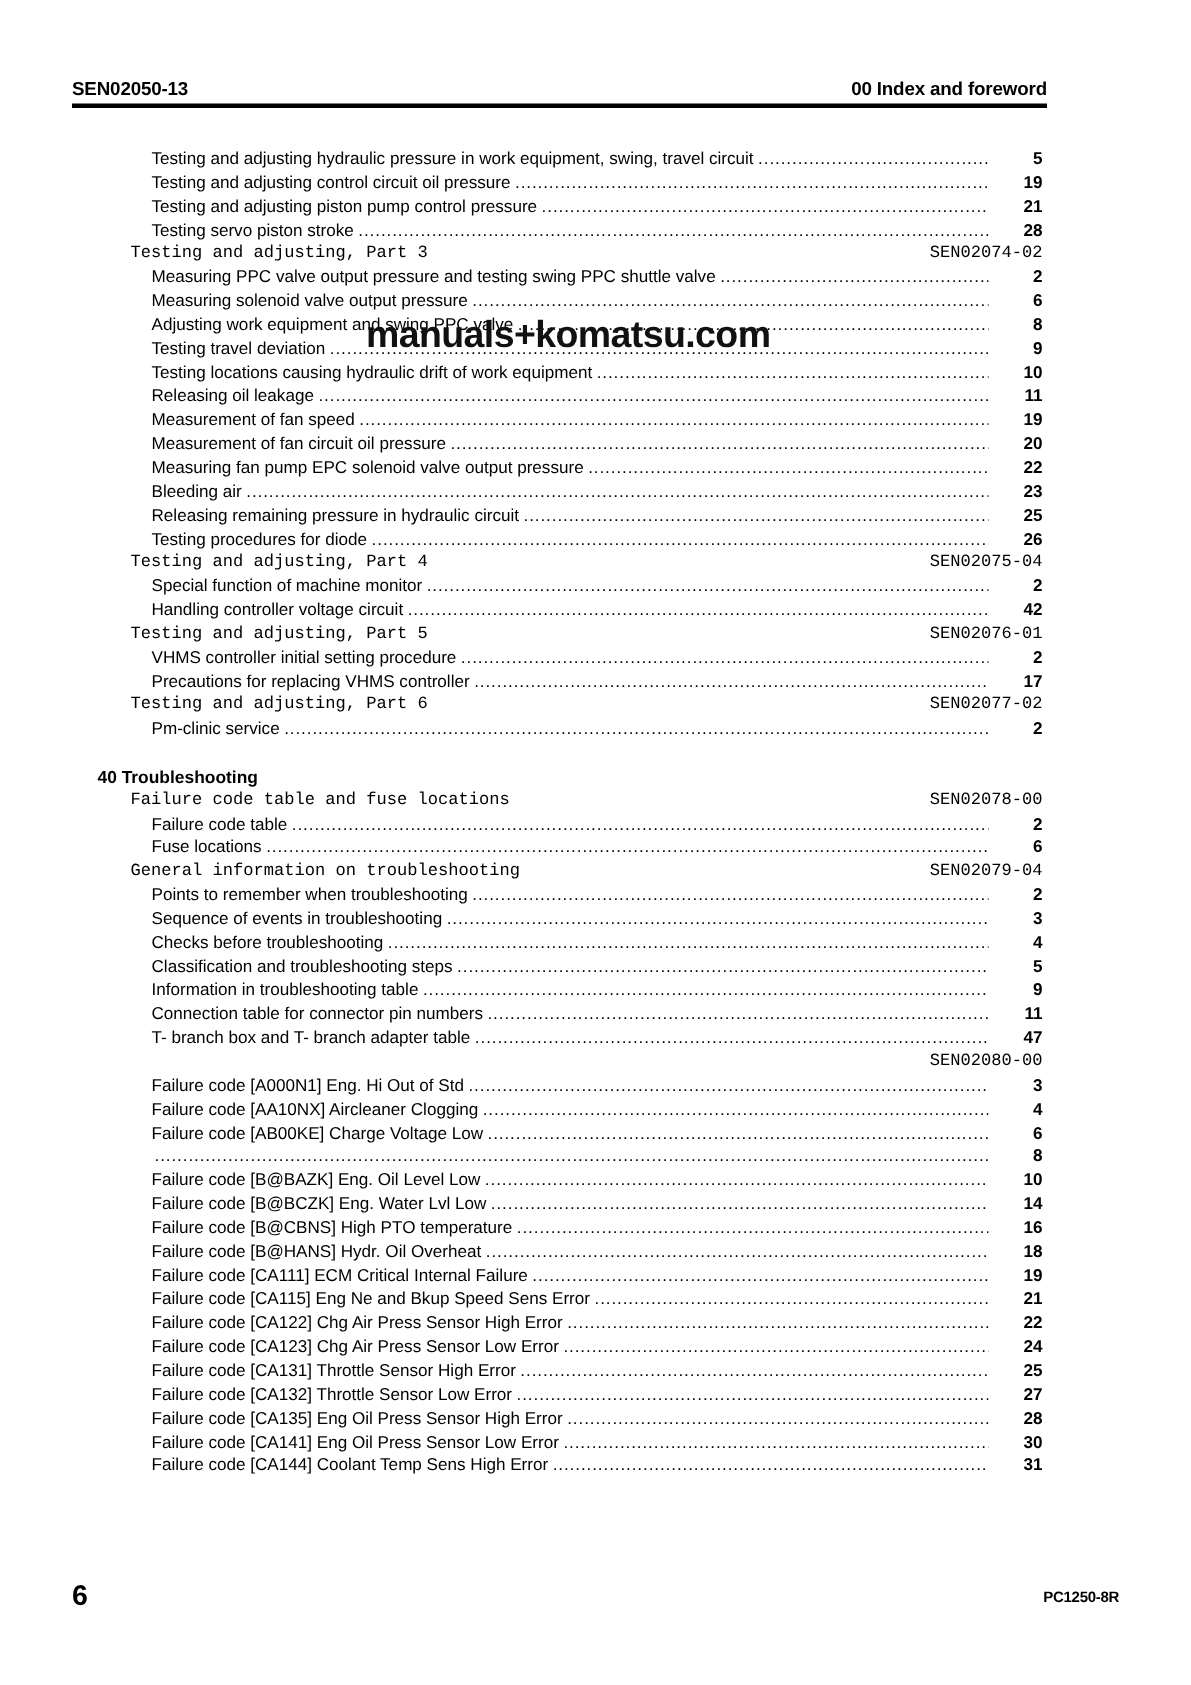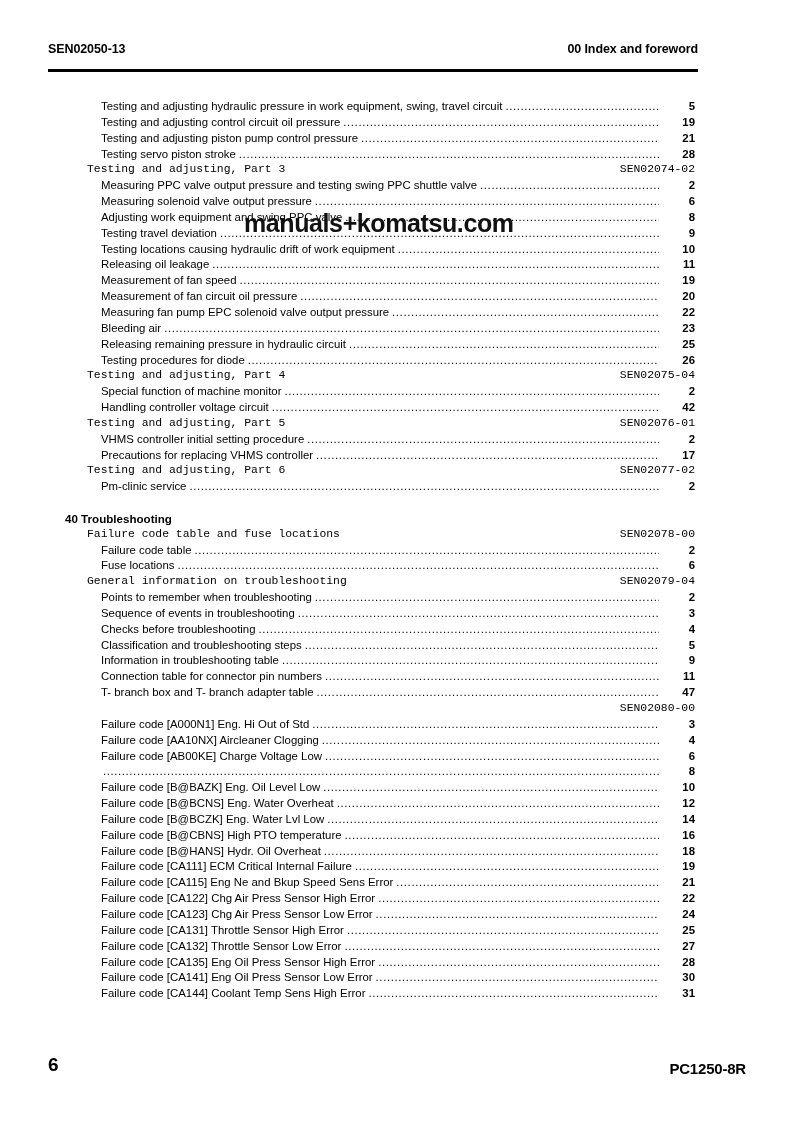--- a/index.html
+++ b/index.html
@@ -17,21 +17,21 @@
     height: 1123px;
     margin: 0 auto;
     background: #ffffff;
     overflow: hidden;
   }
 
   
   .page-header {
     position: absolute;
     left: 48px;
-    top: 42px;
+    top: 52px;
     width: 650px;
     display: flex;
     justify-content: space-between;
     align-items: baseline;
     font-size: 12.5px;
     font-weight: bold;
     letter-spacing: -0.1px;
   }
   .header-rule {
     position: absolute;
@@ -119,21 +119,21 @@
     position: absolute;
     left: 48px;
     top: 1054px;
     font-size: 19px;
     font-weight: bold;
   }
   .footer-model {
     position: absolute;
     right: 48px;
     top: 1060px;
-    font-size: 15px;
+    font-size: 10px;
     font-weight: bold;
     letter-spacing: -0.2px;
   }
 </style>
 </head>
 <body>
 
 <div class="page">
 
   <div class="page-header">
@@ -349,25 +349,20 @@
       <div class="toc-row lvl2">
         <span class="leader"></span>
         <span class="pagenum">8</span>
       </div>
       <div class="toc-row lvl2">
         <span class="label">Failure code [B@BAZK] Eng. Oil Level Low</span>
         <span class="leader"></span>
         <span class="pagenum">10</span>
       </div>
       <div class="toc-row lvl2">
-        <span class="label">Failure code [B@BCNS] Eng. Water Overheat</span>
-        <span class="leader"></span>
-        <span class="pagenum">12</span>
-      </div>
-      <div class="toc-row lvl2">
         <span class="label">Failure code [B@BCZK] Eng. Water Lvl Low</span>
         <span class="leader"></span>
         <span class="pagenum">14</span>
       </div>
       <div class="toc-row lvl2">
         <span class="label">Failure code [B@CBNS] High PTO temperature</span>
         <span class="leader"></span>
         <span class="pagenum">16</span>
       </div>
       <div class="toc-row lvl2">

